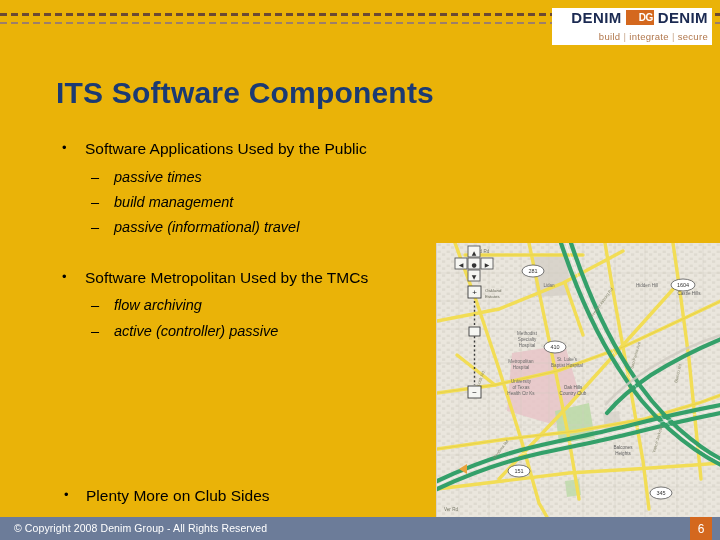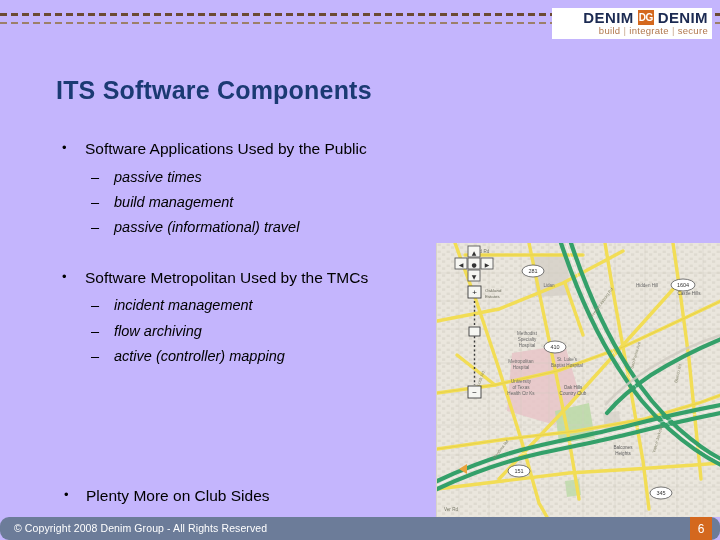--- a/index.html
+++ b/index.html
@@ -11,21 +11,21 @@
     width: 720px;
     height: 540px;
     overflow: hidden;
     font-family: "Liberation Sans", sans-serif;
     position: relative;
   }
 
   .slide {
     position: absolute;
     inset: 0;
-    background: #c4b5fd;
+    background: #eab308;
     text-decoration: underline;
   }
 
   
   .header-rules {
     position: absolute;
     left: 0;
     top: 0;
     width: 720px;
     height: 34px;
@@ -83,39 +83,40 @@
     height: 15px;
     background: #d4681e;
     color: #ffffff;
     font-size: 10px;
     font-weight: bold;
     display: flex;
     align-items: center;
     justify-content: center;
     letter-spacing: -0.5px;
     font-family: "Liberation Sans", sans-serif;
+    padding-left: 12px;
   }
   .logo-tag {
-    margin-top: 0;
+    margin-top: 6px;
     font-size: 9.5px;
     color: #b0764b;
     letter-spacing: 0.3px;
     white-space: nowrap;
   }
   .logo-tag .sep {
     color: #c9a98e;
     padding: 0 3px;
   }
 
   
   .title {
     position: absolute;
     left: 56px;
     top: 76px;
-    font-size: 25px;
+    font-size: 30px;
     font-weight: bold;
     color: #1b3a73;
     letter-spacing: 0.2px;
     font-family: "Liberation Sans", sans-serif;
   }
 
   
   .body-list {
     position: absolute;
     left: 0;
@@ -179,21 +180,20 @@
   .map-figure svg { display: block; }
 
   
   .footer-bar {
     position: absolute;
     left: 0;
     bottom: 0;
     width: 720px;
     height: 23px;
     background: #6c7c99;
-    border-radius: 9px;
   }
   .footer-text {
     position: absolute;
     left: 14px;
     top: 5px;
     font-size: 10.5px;
     color: #ffffff;
     letter-spacing: 0.1px;
     white-space: nowrap;
   }
@@ -255,29 +255,28 @@
     </div>
 
     <div class="group-gap-big"></div>
 
     <div class="bullet-l1">
       <span class="marker">•</span>
       <span>Software Metropolitan Used by the TMCs</span>
     </div>
     <div class="bullet-l2">
       <span class="marker">–</span>
-      <span>incident management</span>
     </div>
     <div class="bullet-l2">
       <span class="marker">–</span>
       <span>flow archiving</span>
     </div>
     <div class="bullet-l2">
       <span class="marker">–</span>
-      <span>active (controller) mapping</span>
+      <span>active (controller) passive</span>
     </div>
   </div>
 
   <div class="bullet-last">
     <div class="bullet-l1">
       <span class="marker">•</span>
       <span>Plenty More on Club Sides</span>
     </div>
   </div>
 

